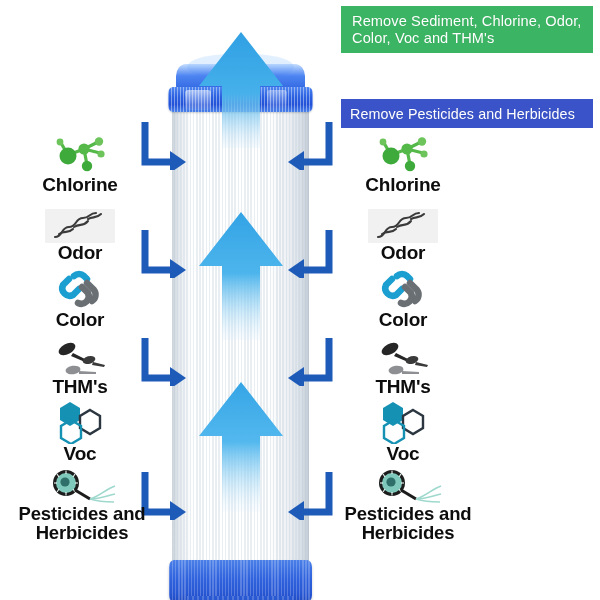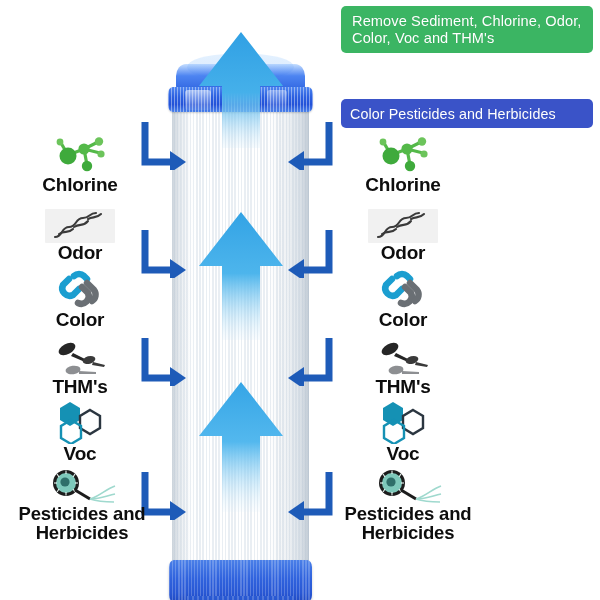--- a/index.html
+++ b/index.html
@@ -10,21 +10,21 @@
     overflow:hidden;
     position:relative;
   }
   #stage{position:absolute;left:0;top:0;width:600px;height:600px;background:#fff;}
 
   
   .banner{
     position:absolute;
     color:#fff;
     font-weight:400;
-    border-radius:5px;
+    border-radius:0;
     display:flex;align-items:center;
     box-sizing:border-box;
     letter-spacing:0.1px;
     line-height:1.12;
     text-shadow:0 0 1px rgba(0,0,0,.12);
   }
   #banner-green{
     left:341px;top:6px;width:252px;height:47px;
     background:#3bb563;
     font-size:14.6px;padding:3px 9px 3px 11px;
@@ -148,21 +148,21 @@
   .odorbg{background:#f1f1f1;padding:1px 5px;border-radius:1px;}
 </style>
 </head>
 <body>
 
 <div id="stage">
 
   <div class="banner" id="banner-green" style="background: rgb(59, 181, 99);">Remove Sediment, Chlorine, Odor, Color, Voc and THM's</div>
 
 
-  <div class="banner" id="banner-blue" style="background: rgb(58, 83, 200);">Color Pesticides and Herbicides</div>
+  <div class="banner" id="banner-blue" style="background: rgb(58, 83, 200);">Remove Pesticides and Herbicides</div>
 
   <div id="cartridge">
 
     <div id="body-tube"></div>
     <div id="body-shade"></div>
 
     <div id="cap-top-glass"></div>
     <div id="cap-top-ring"></div>
     <div id="cap-top-collar"></div>
     <div id="cap-top-hl"></div>

